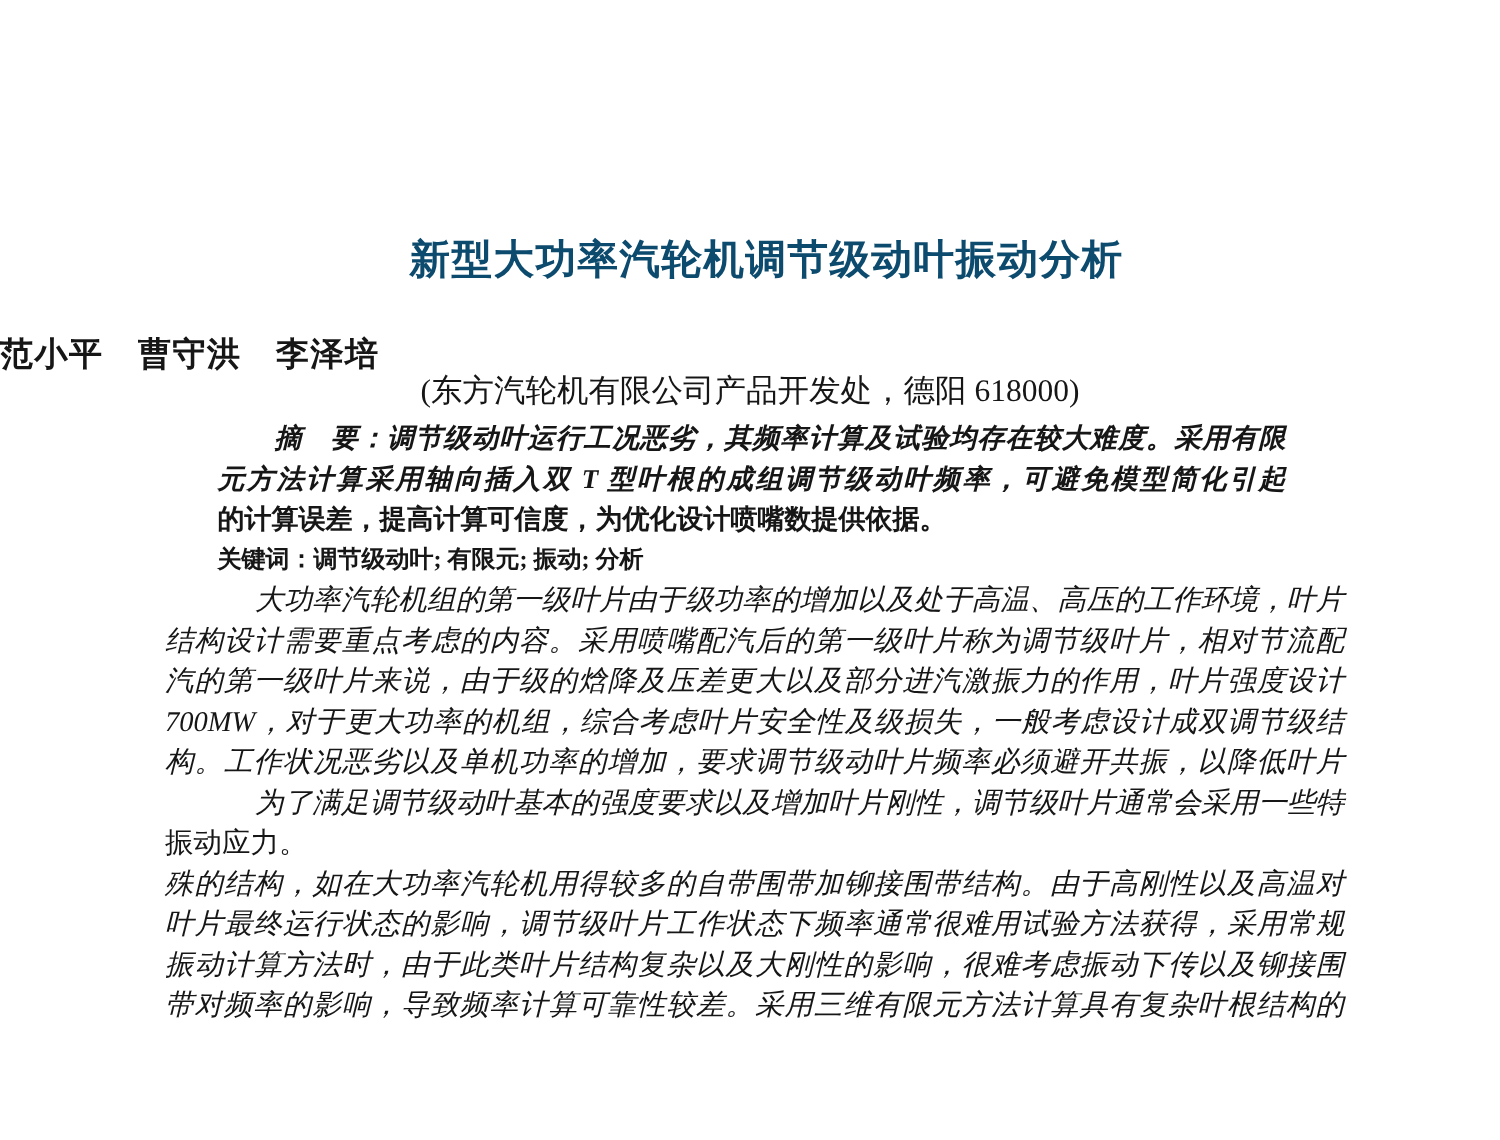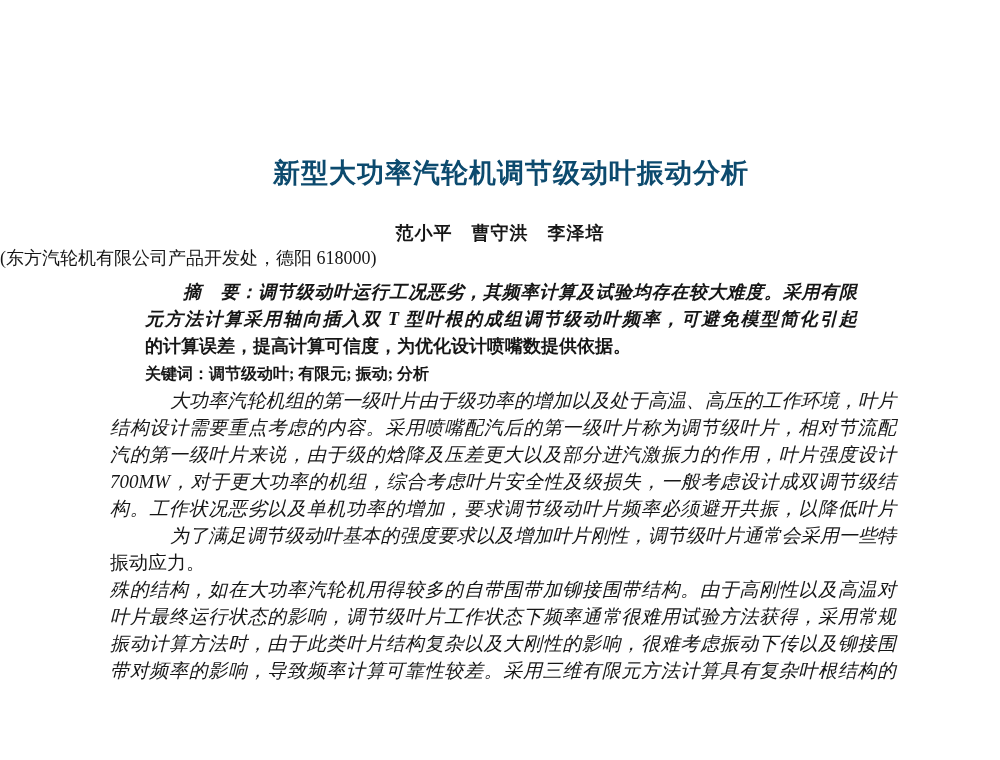--- a/index.html
+++ b/index.html
@@ -14,25 +14,25 @@
   }
   .title {
     position:absolute; top:144px; left:0; width:100%;
     margin:11px; text-align:center;
     font-size:27px; font-weight:bold; letter-spacing:1px;
     color:#0c4a6e;
     font-family:Liberation Serif, serif;
   }
   .authors {
     position:absolute; top:221px; left:0; width:100%;
-    text-align:center; font-size:18px; font-weight:bold; letter-spacing:1px;
+    text-align:left; font-size:22px; font-weight:bold; letter-spacing:1px;
   }
   .affiliation {
     position:absolute; top:246px; left:0; width:100%;
-    font-size:18px;
+    text-align:center; font-size:21px;
   }
   .content {
     position:absolute; top:279px; left:110px; width:786px;
   }
   .line {
     height:27px; line-height:27px;
     font-size:19px;
     text-align:justify;
     white-space:nowrap-off;
     overflow:visible;

